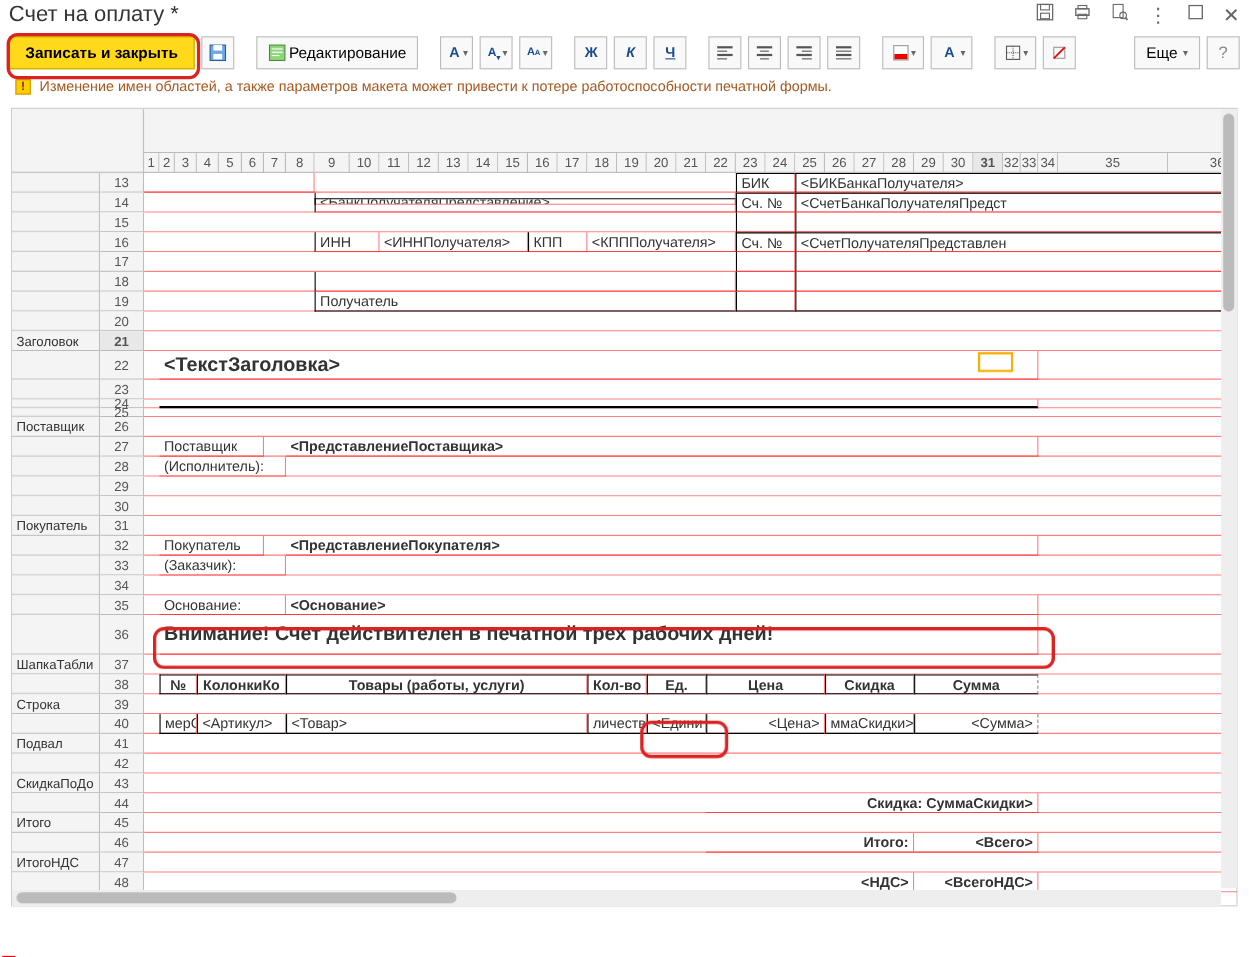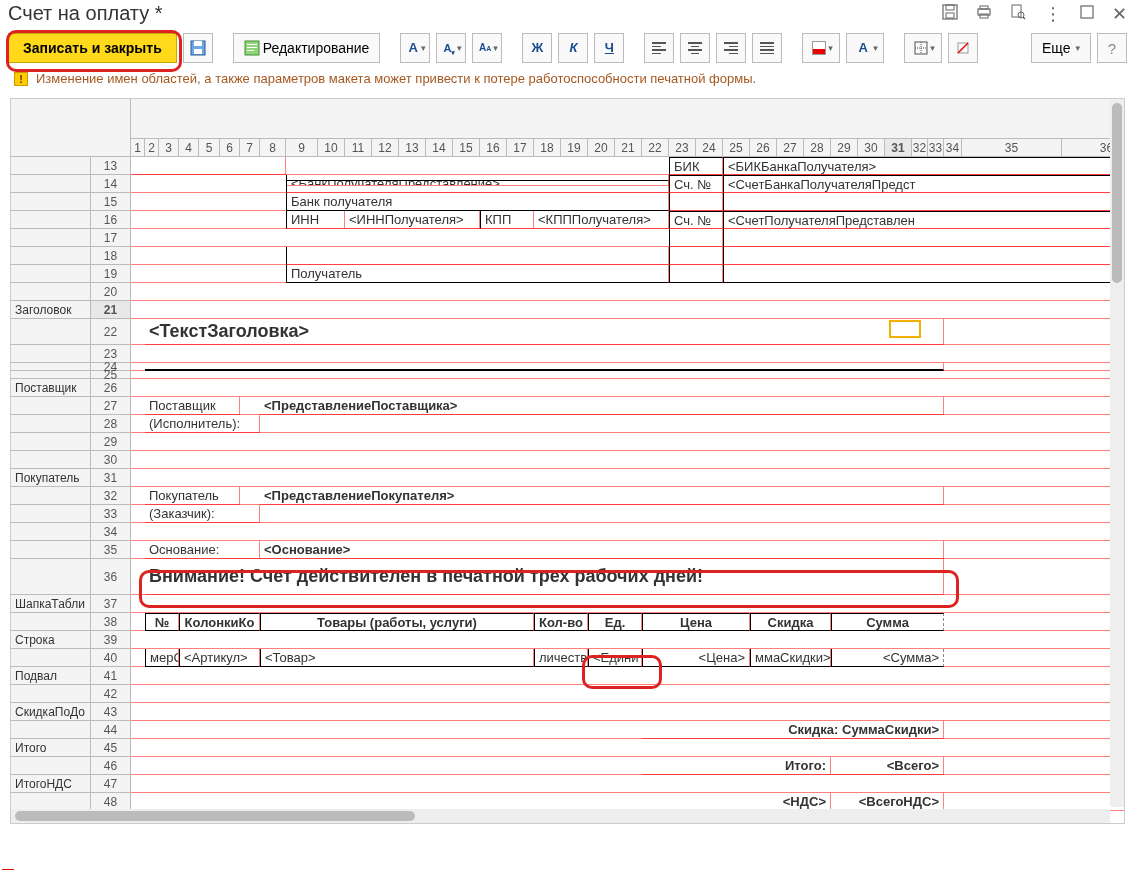--- a/index.html
+++ b/index.html
@@ -460,21 +460,20 @@
         <div class="cell" style="grid-area: 36 / 3 / auto / 39; border-right: none;"></div>
         <div class="cell" style="grid-area: 37 / 3 / auto / 39; border-right: none;"></div>
         <div class="cell" style="grid-area: 38 / 3 / auto / 39; border-right: none;"></div>
         <div class="cell " style="grid-area: 3 / 3 / auto / 11;"></div>
         <div class="cell thick-top thick-left" style="grid-area: 3 / 11 / auto / 25; margin-top: 23px;">&lt;БанкПолучателяПредставление&gt;</div>
         <div class="cell thick-top thick-left" style="grid-area: 3 / 25 / auto / 27;">БИК</div>
         <div class="cell thick-top thick-left thick-right" style="grid-area: 3 / 27 / auto / 39;">&lt;БИКБанкаПолучателя&gt;</div>
         <div class="cell thick-left" style="grid-area: 4 / 11 / auto / 25;"></div>
         <div class="cell thick-top thick-left" style="grid-area: 4 / 25 / auto / 27;">Сч. №</div>
         <div class="cell thick-top thick-left thick-right" style="grid-area: 4 / 27 / auto / 39;">&lt;СчетБанкаПолучателяПредст</div>
-        <div class="cell thick-left thick-bottom" style="grid-area: 5 / 11 / auto / 25;">Банк получателя</div>
         <div class="cell thick-left" style="grid-area: 5 / 25 / auto / 27;"></div>
         <div class="cell thick-left thick-right" style="grid-area: 5 / 27 / auto / 39;"></div>
         <div class="cell thick-left" style="grid-area: 6 / 11 / auto / 13;">ИНН</div>
         <div class="cell " style="grid-area: 6 / 13 / auto / 18;">&lt;ИННПолучателя&gt;</div>
         <div class="cell thick-left" style="grid-area: 6 / 18 / auto / 20;">КПП</div>
         <div class="cell " style="grid-area: 6 / 20 / auto / 25;">&lt;КПППолучателя&gt;</div>
         <div class="cell thick-top thick-left" style="grid-area: 6 / 25 / auto / 27;">Сч. №</div>
         <div class="cell thick-top thick-left thick-right" style="grid-area: 6 / 27 / auto / 39;">&lt;СчетПолучателяПредставлен</div>
         <div class="cell thick-left" style="grid-area: 7 / 25 / auto / 27;"></div>
         <div class="cell thick-left thick-right" style="grid-area: 7 / 27 / auto / 39;"></div>

